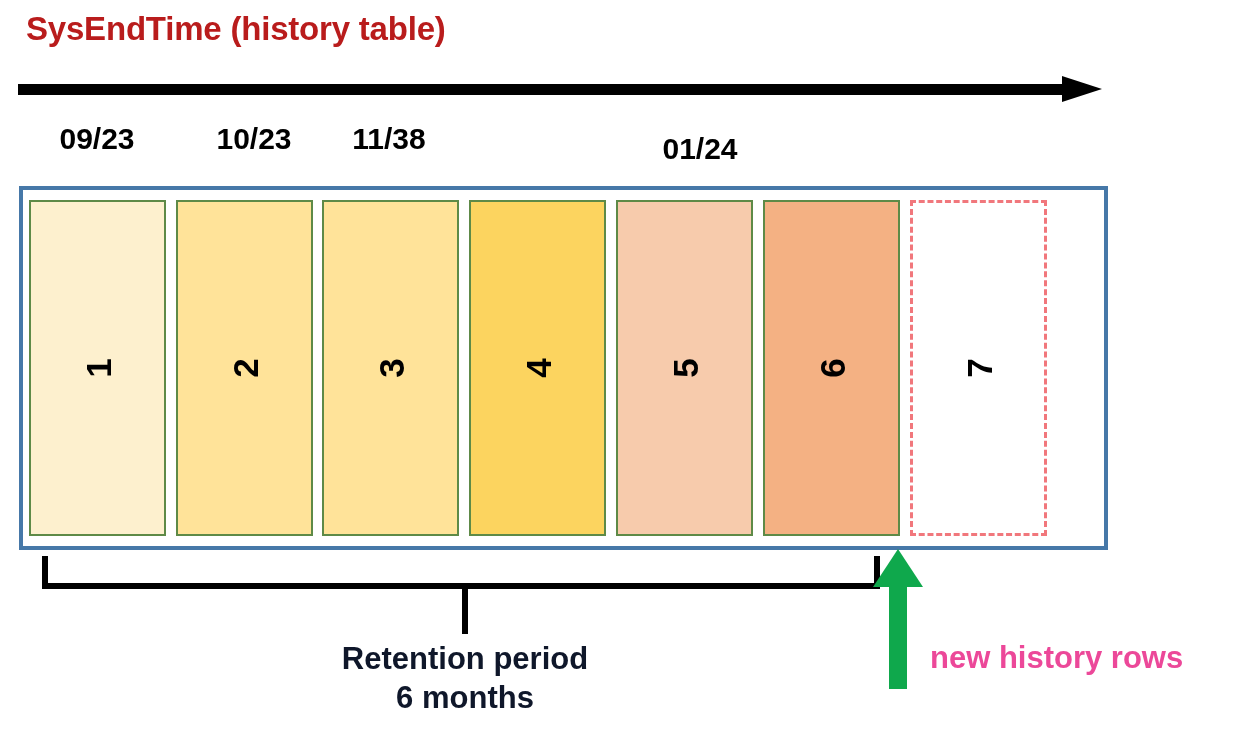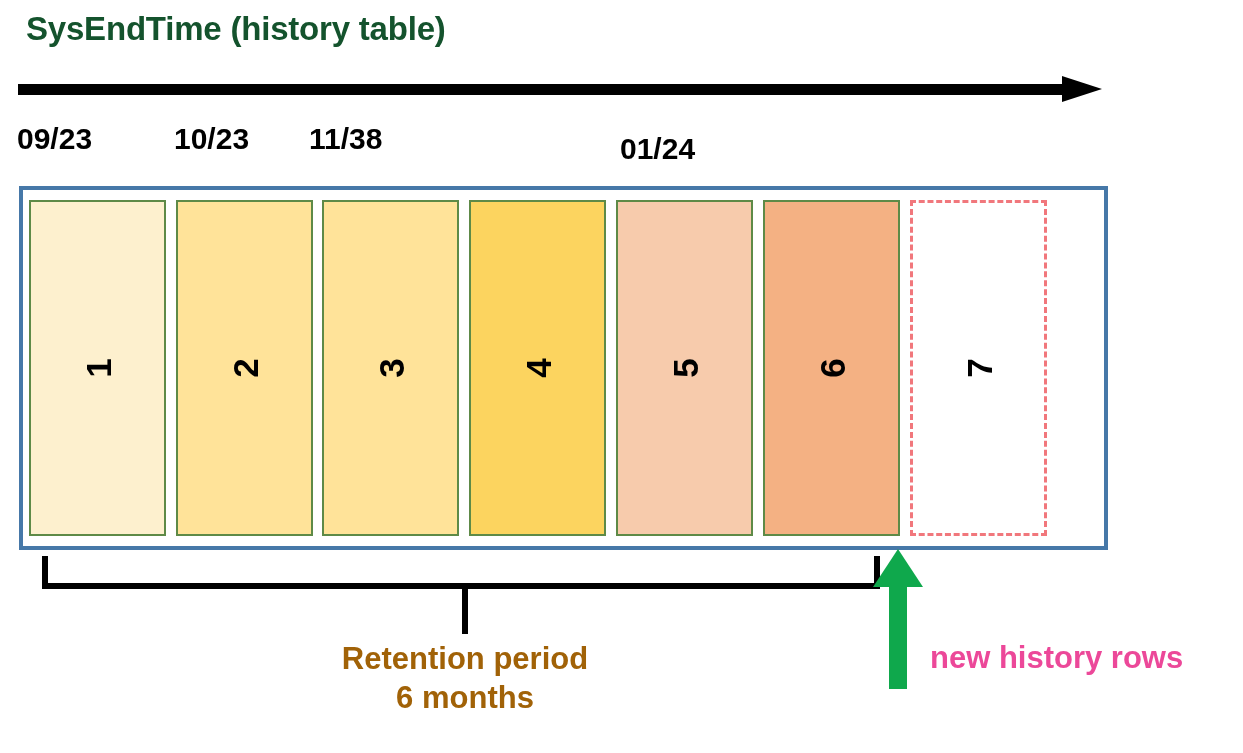--- a/index.html
+++ b/index.html
@@ -19,21 +19,21 @@
     overflow: hidden;
   }
 
   
   .title {
     position: absolute;
     left: 26px;
     top: 10px;
     font-size: 33px;
     font-weight: bold;
-    color: #14532d;
+    color: #b91c1c;
     letter-spacing: -0.2px;
     white-space: nowrap;
   }
 
   
   .axis {
     position: absolute;
     left: 18px;
     top: 76px;
     width: 1082px;
@@ -63,21 +63,21 @@
     position: absolute;
     left: 0;
     top: 122px;
     width: 1243px;
     height: 46px;
   }
   .month-label {
     position: absolute;
     top: 0;
     width: 160px;
-    text-align: left;
+    text-align: center;
     font-size: 30px;
     font-weight: bold;
     color: #000000;
     white-space: nowrap;
   }
 
   
   .table-frame {
     position: absolute;
     left: 19px;
@@ -148,21 +148,21 @@
   }
 
   .retention-label {
     position: absolute;
     left: 180px;
     top: 640px;
     width: 570px;
     text-align: center;
     font-size: 31px;
     font-weight: bold;
-    color: #a16207;
+    color: #0f172a;
     line-height: 1.25;
   }
   .retention-label .l2 { display: block; }
 
   
   .green-arrow {
     position: absolute;
     left: 873px;
     top: 549px;
     width: 50px;

